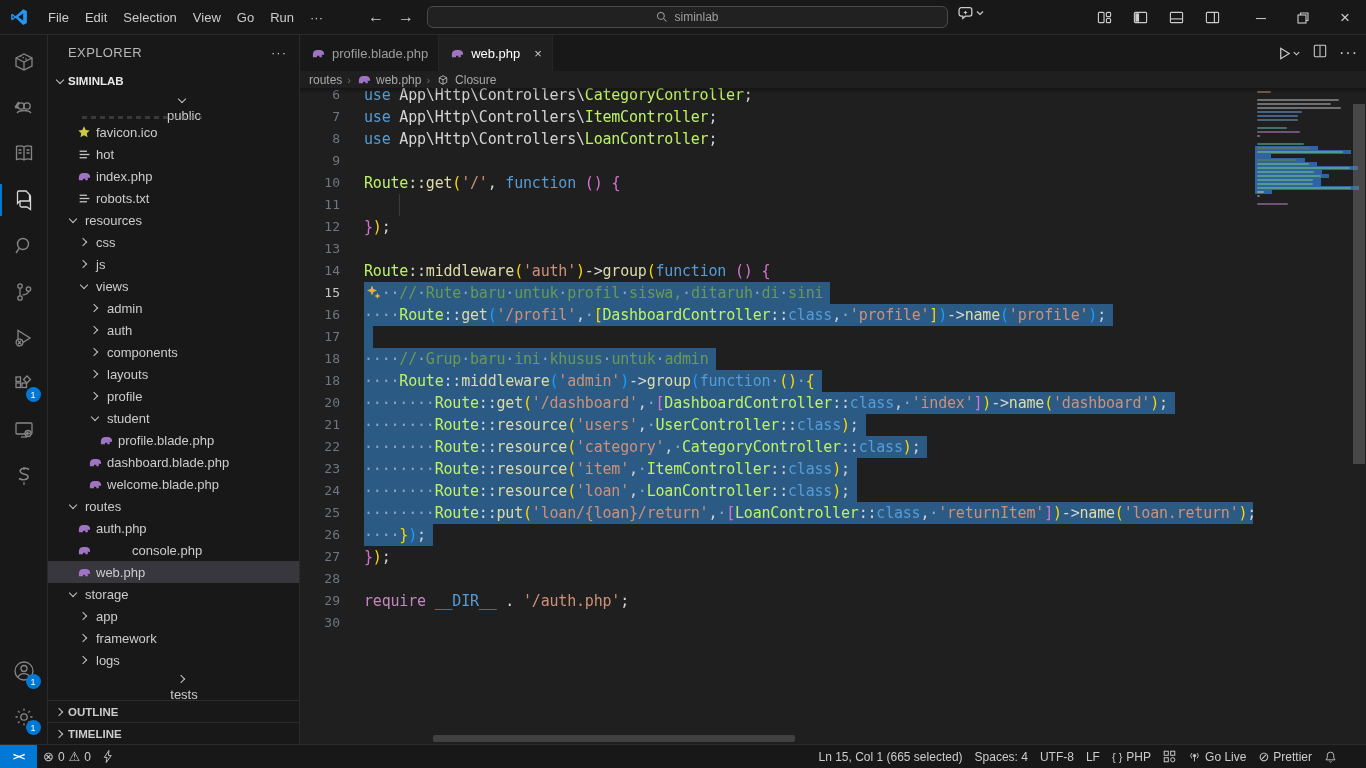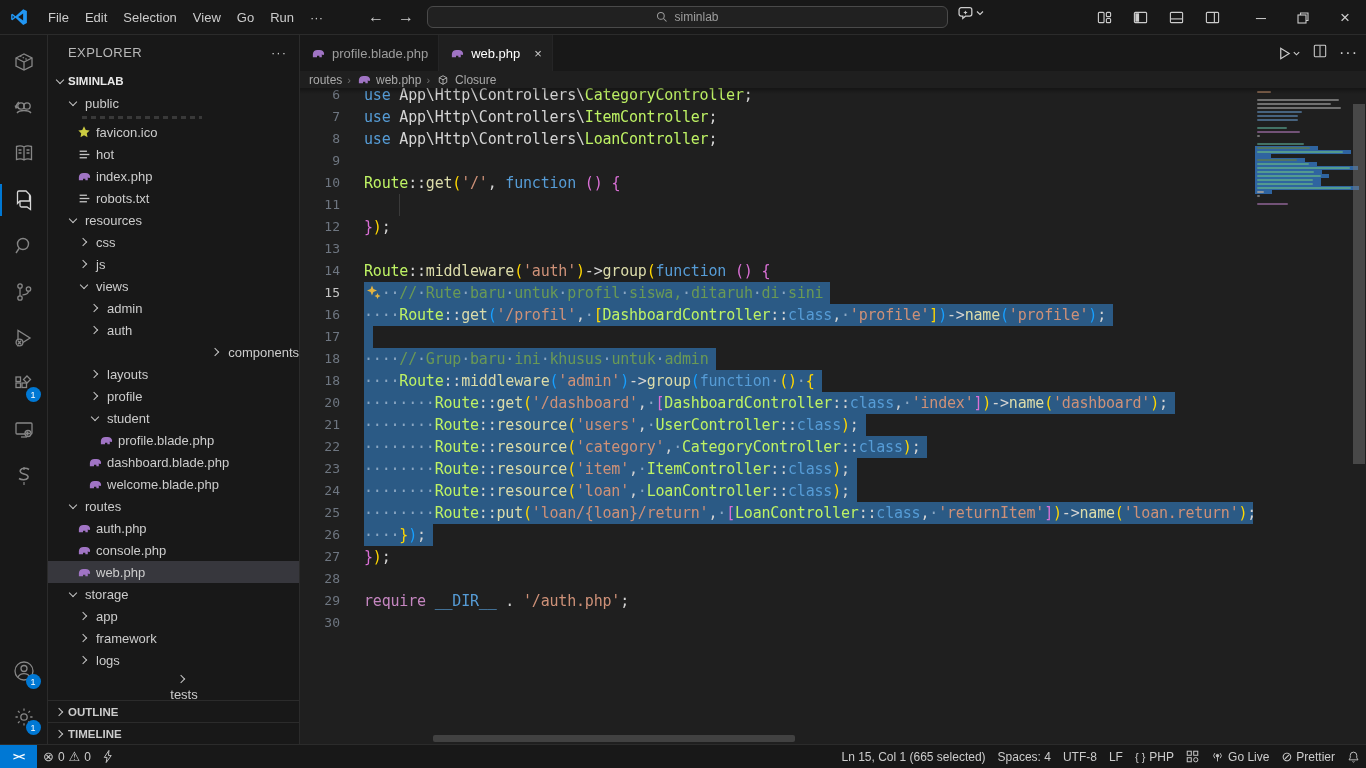--- a/index.html
+++ b/index.html
@@ -103,21 +103,21 @@
   .vscroll .thumb { position:absolute; left:1px; right:1px; top:16px; height:360px; background:rgba(121,121,121,.45); }
   .hscroll { position:absolute; left:133px; bottom:2px; width:362px; height:7px; background:rgba(121,121,121,.38); border-radius:2px; }
 
   
   .statusbar { height:24px; background:#181818; border-top:1px solid #2b2b2b; display:flex;
     align-items:center; color:#cccccc; font-size:12px; flex:0 0 24px; }
   .remote { width:37px; height:100%; background:#0078d4; color:#fff; display:flex; align-items:center;
     justify-content:center; font:bold 11px "DejaVu Sans Mono", monospace; letter-spacing:-1px; cursor:pointer; }
   .st-group { display:flex; align-items:center; height:100%; }
   .st-item { display:flex; align-items:center; gap:4px; padding:0 6px; height:100%; cursor:pointer; }
-  .st-right { margin-left:auto; display:flex; align-items:flex-start; height:100%; padding-right:0; }
+  .st-right { margin-left:auto; display:flex; align-items:flex-start; height:100%; padding-right:23px; }
   .glyph { font-size:13px; }
 </style>
 </head>
 <body>
 
 <div class="app">
 
   <div class="titlebar">
     <svg class="vslogo" viewBox="0 0 24 24">
       <path fill="#2196f3" d="M17.6 1.5 7.4 10.9 3.2 7.7 1.5 8.6v6.8l1.7.9 4.2-3.2 10.2 9.4 4.9-2.4V3.9zM17.5 7.2v9.6L10.9 12zM3.4 10.1l2.1 1.9-2.1 1.9z"></path>
@@ -314,21 +314,21 @@
     <div class="sidebar">
       <div class="sb-header">
         <span class="sb-title">EXPLORER</span>
         <span class="sb-more">···</span>
       </div>
       <div class="root-row">
         <span class="chev exp"></span>
         <span>SIMINLAB</span>
       </div>
       <div class="tree" id="tree">
-          <div class="tree-row" style="padding-left: 17px;">
+          <div class="tree-row" style="padding-left: 17px; flex-direction: column;">
             <span class="chev exp"></span>
             <span class="label">public</span>
           </div>
           <div class="clipped-row">
             <div class="dashes"></div>
           </div>
           <div class="tree-row" style="padding-left: 28px;">
             <span class="ficon">
               <svg width="14" height="14" viewBox="0 0 16 16">
                 <path fill="#cbcb41" d="M8 1.5l2 4.1 4.5.6-3.3 3.2.8 4.5L8 11.8l-4 2.1.8-4.5L1.5 6.2 6 5.6z"></path>
@@ -385,21 +385,21 @@
             <span class="label">views</span>
           </div>
           <div class="tree-row" style="padding-left: 39px;">
             <span class="chev col"></span>
             <span class="label">admin</span>
           </div>
           <div class="tree-row" style="padding-left: 39px;">
             <span class="chev col"></span>
             <span class="label">auth</span>
           </div>
-          <div class="tree-row" style="padding-left: 39px; justify-content: flex-end;">
+          <div class="tree-row" style="padding-left: 39px;">
             <span class="chev col"></span>
             <span class="label">components</span>
           </div>
           <div class="tree-row" style="padding-left: 39px;">
             <span class="chev col"></span>
             <span class="label">layouts</span>
           </div>
           <div class="tree-row" style="padding-left: 39px;">
             <span class="chev col"></span>
             <span class="label">profile</span>
@@ -437,21 +437,21 @@
             <span class="label">routes</span>
           </div>
           <div class="tree-row" style="padding-left: 28px;">
             <span class="ficon">
               <svg width="15" height="15" viewBox="0 0 16 16">
                 <path fill="#a074c4" d="M2 12V8.6C2 5.9 4.1 4.2 6.9 4.2h2.4c2.6 0 4.7 1.8 4.7 4 0 1.1-.9 1.6-1.8 1.1l-.7-.4V12h-2.6v-1.5H6.4V12H2z"></path>
               </svg>
             </span>
             <span class="label">auth.php</span>
           </div>
-          <div class="tree-row" style="padding-left: 28px;">
+          <div class="tree-row" style="padding-left: 28px; gap: 36px;">
             <span class="ficon">
               <svg width="15" height="15" viewBox="0 0 16 16">
                 <path fill="#a074c4" d="M2 12V8.6C2 5.9 4.1 4.2 6.9 4.2h2.4c2.6 0 4.7 1.8 4.7 4 0 1.1-.9 1.6-1.8 1.1l-.7-.4V12h-2.6v-1.5H6.4V12H2z"></path>
               </svg>
             </span>
             <span class="label">console.php</span>
           </div>
           <div class="tree-row selected" style="padding-left: 28px;">
             <span class="ficon">
               <svg width="15" height="15" viewBox="0 0 16 16">

